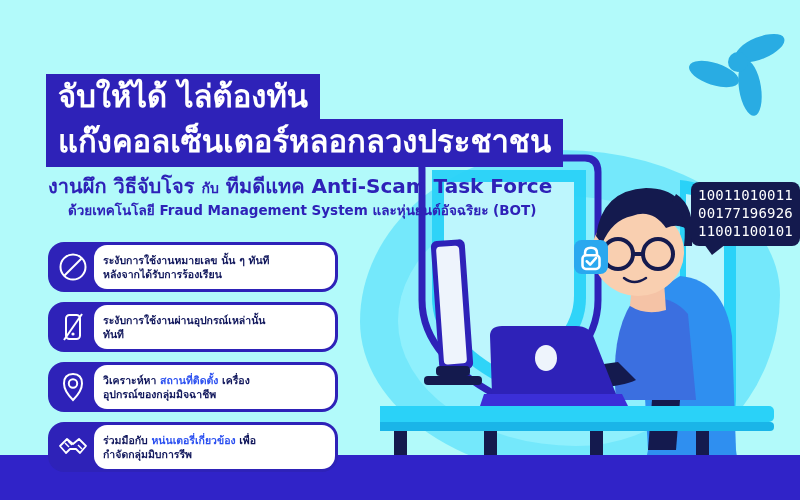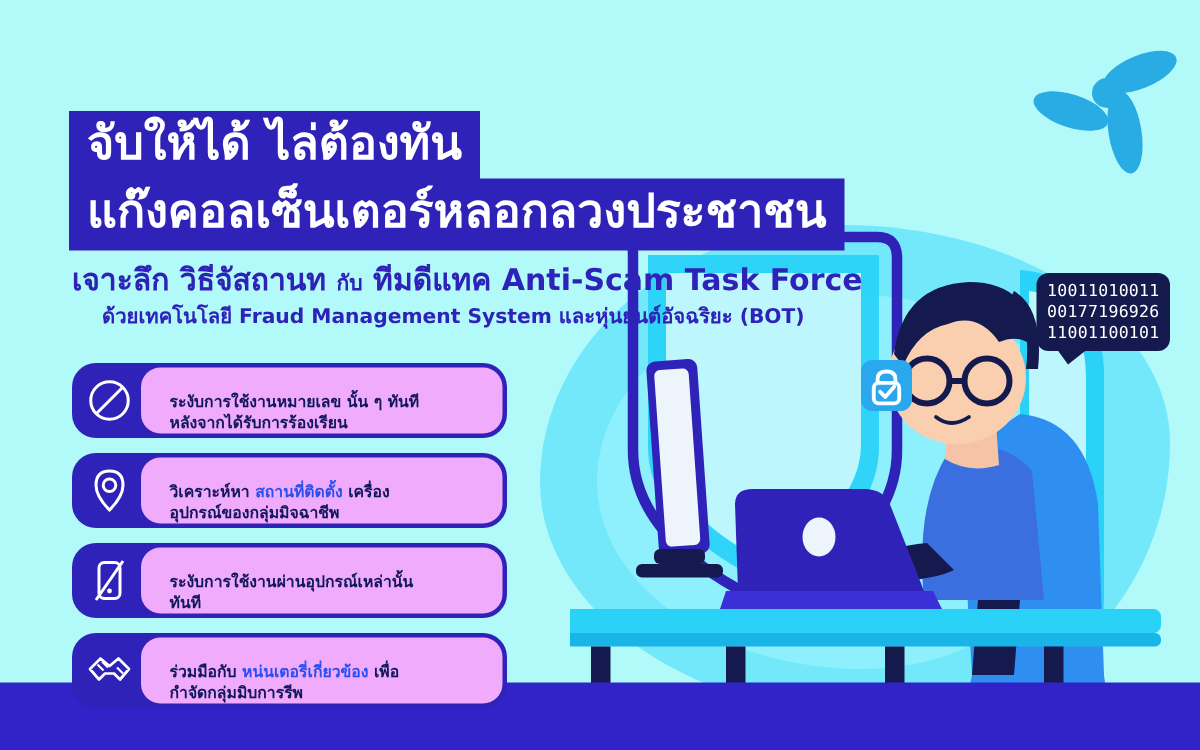--- a/index.html
+++ b/index.html
@@ -76,45 +76,45 @@
   }
   .card-icon {
     width:34px; height:34px; flex:0 0 34px;
     display:flex; align-items:center; justify-content:center;
     margin-right:4px;
   }
   .card-body {
     flex:1 1 auto;
     align-self:stretch;
     margin:3px 3px 3px 0;
-    background:#f0abfc;
+    background:#ffffff;
     border-radius:13px;
     display:flex;
-    align-items:flex-end;
-    padding:0 19px;
+    align-items:center;
+    padding:0 9px;
   }
   .card-text {
     color:#11175c;
     font-size:10.5px;
     font-weight:bold;
     line-height:1.35;
   }
   .card-text .hi { color:#2a4ff0; }
 
   
   .bubble {
     position:absolute; left:691px; top:182px;
     background:#141a4e;
     border-radius:8px;
     padding:5px 7px 5px 7px;
   }
   .bubble-lines {
     color:#ffffff;
     font-family:"DejaVu Sans Mono","Liberation Mono",monospace;
-    font-size:11px;
+    font-size:14px;
     line-height:1.28;
     letter-spacing:0.2px;
     white-space:nowrap;
   }
   .bubble-tail {
     position:absolute; left:13px; bottom:-9px;
     width:0; height:0;
     border-left:8px solid transparent;
     border-right:14px solid transparent;
     border-top:11px solid #141a4e;
@@ -212,71 +212,71 @@
     </g>
   </svg>
 
   <div class="headline">
     <span class="row"><span class="hl">จับให้ได้ ไล่ต้องทัน</span></span>
     <span class="row"><span class="hl">แก๊งคอลเซ็นเตอร์หลอกลวงประชาชน</span></span>
   </div>
 
   <div class="subhead">
     <div class="sub1">
-      <span>เจาะลึก วิธีจัสถานท</span>
+      <span>งานผึก วิธีจับโจร</span>
       <span class="small">กับ</span>
       <span>ทีมดีแทค Anti-Scam Task Force</span>
     </div>
     <div class="sub2">ด้วยเทคโนโลยี Fraud Management System และหุ่นยนต์อัจฉริยะ (BOT)</div>
   </div>
 
   <div class="cards">
 
     <div class="card">
       <span class="card-icon">
         <svg viewBox="0 0 34 34" width="34" height="34">
           <circle cx="17" cy="17" r="12.5" fill="none" stroke="#ffffff" stroke-width="2"></circle>
           <line x1="8.5" y1="25.5" x2="25.5" y2="8.5" stroke="#ffffff" stroke-width="2"></line>
         </svg>
       </span>
       <span class="card-body">
         <span class="card-text">
           <span>ระงับการใช้งานหมายเลข นั้น ๆ ทันที</span><br>
           <span>หลังจากได้รับการร้องเรียน</span>
-        </span>
-      </span>
-    </div>
-
-    <div class="card">
-      <span class="card-icon">
-        <svg viewBox="0 0 34 34" width="34" height="34">
-          <path d="M17 4 Q26 4 26 13.5 Q26 21 17 30 Q8 21 8 13.5 Q8 4 17 4 Z" fill="none" stroke="#ffffff" stroke-width="2"></path>
-          <circle cx="17" cy="13.5" r="4.2" fill="none" stroke="#ffffff" stroke-width="2"></circle>
-        </svg>
-      </span>
-      <span class="card-body">
-        <span class="card-text">
-          <span>วิเคราะห์หา </span><span class="hi">สถานที่ติดตั้ง</span><span> เครื่อง</span><br>
-          <span>อุปกรณ์ของกลุ่มมิจฉาชีพ</span>
         </span>
       </span>
     </div>
 
     <div class="card">
       <span class="card-icon">
         <svg viewBox="0 0 34 34" width="34" height="34">
           <rect x="10" y="5" width="14" height="24" rx="3.5" fill="none" stroke="#ffffff" stroke-width="2"></rect>
           <circle cx="17" cy="24" r="1.6" fill="#ffffff"></circle>
           <line x1="8" y1="30" x2="26" y2="4" stroke="#ffffff" stroke-width="2"></line>
         </svg>
       </span>
       <span class="card-body">
         <span class="card-text">
           <span>ระงับการใช้งานผ่านอุปกรณ์เหล่านั้น</span><br>
           <span>ทันที</span>
+        </span>
+      </span>
+    </div>
+
+    <div class="card">
+      <span class="card-icon">
+        <svg viewBox="0 0 34 34" width="34" height="34">
+          <path d="M17 4 Q26 4 26 13.5 Q26 21 17 30 Q8 21 8 13.5 Q8 4 17 4 Z" fill="none" stroke="#ffffff" stroke-width="2"></path>
+          <circle cx="17" cy="13.5" r="4.2" fill="none" stroke="#ffffff" stroke-width="2"></circle>
+        </svg>
+      </span>
+      <span class="card-body">
+        <span class="card-text">
+          <span>วิเคราะห์หา </span><span class="hi">สถานที่ติดตั้ง</span><span> เครื่อง</span><br>
+          <span>อุปกรณ์ของกลุ่มมิจฉาชีพ</span>
         </span>
       </span>
     </div>
 
     <div class="card">
       <span class="card-icon">
         <svg viewBox="0 0 34 34" width="34" height="34">
           <path d="M4 16 L11 9 L17 14 L23 9 L30 16 L24 23 L20 19 L14 19 L10 23 Z" fill="none" stroke="#ffffff" stroke-width="1.8" stroke-linejoin="round"></path>
           <line x1="9" y1="13" x2="13" y2="17" stroke="#ffffff" stroke-width="1.4"></line>
           <line x1="12" y1="11" x2="16" y2="15" stroke="#ffffff" stroke-width="1.4"></line>

